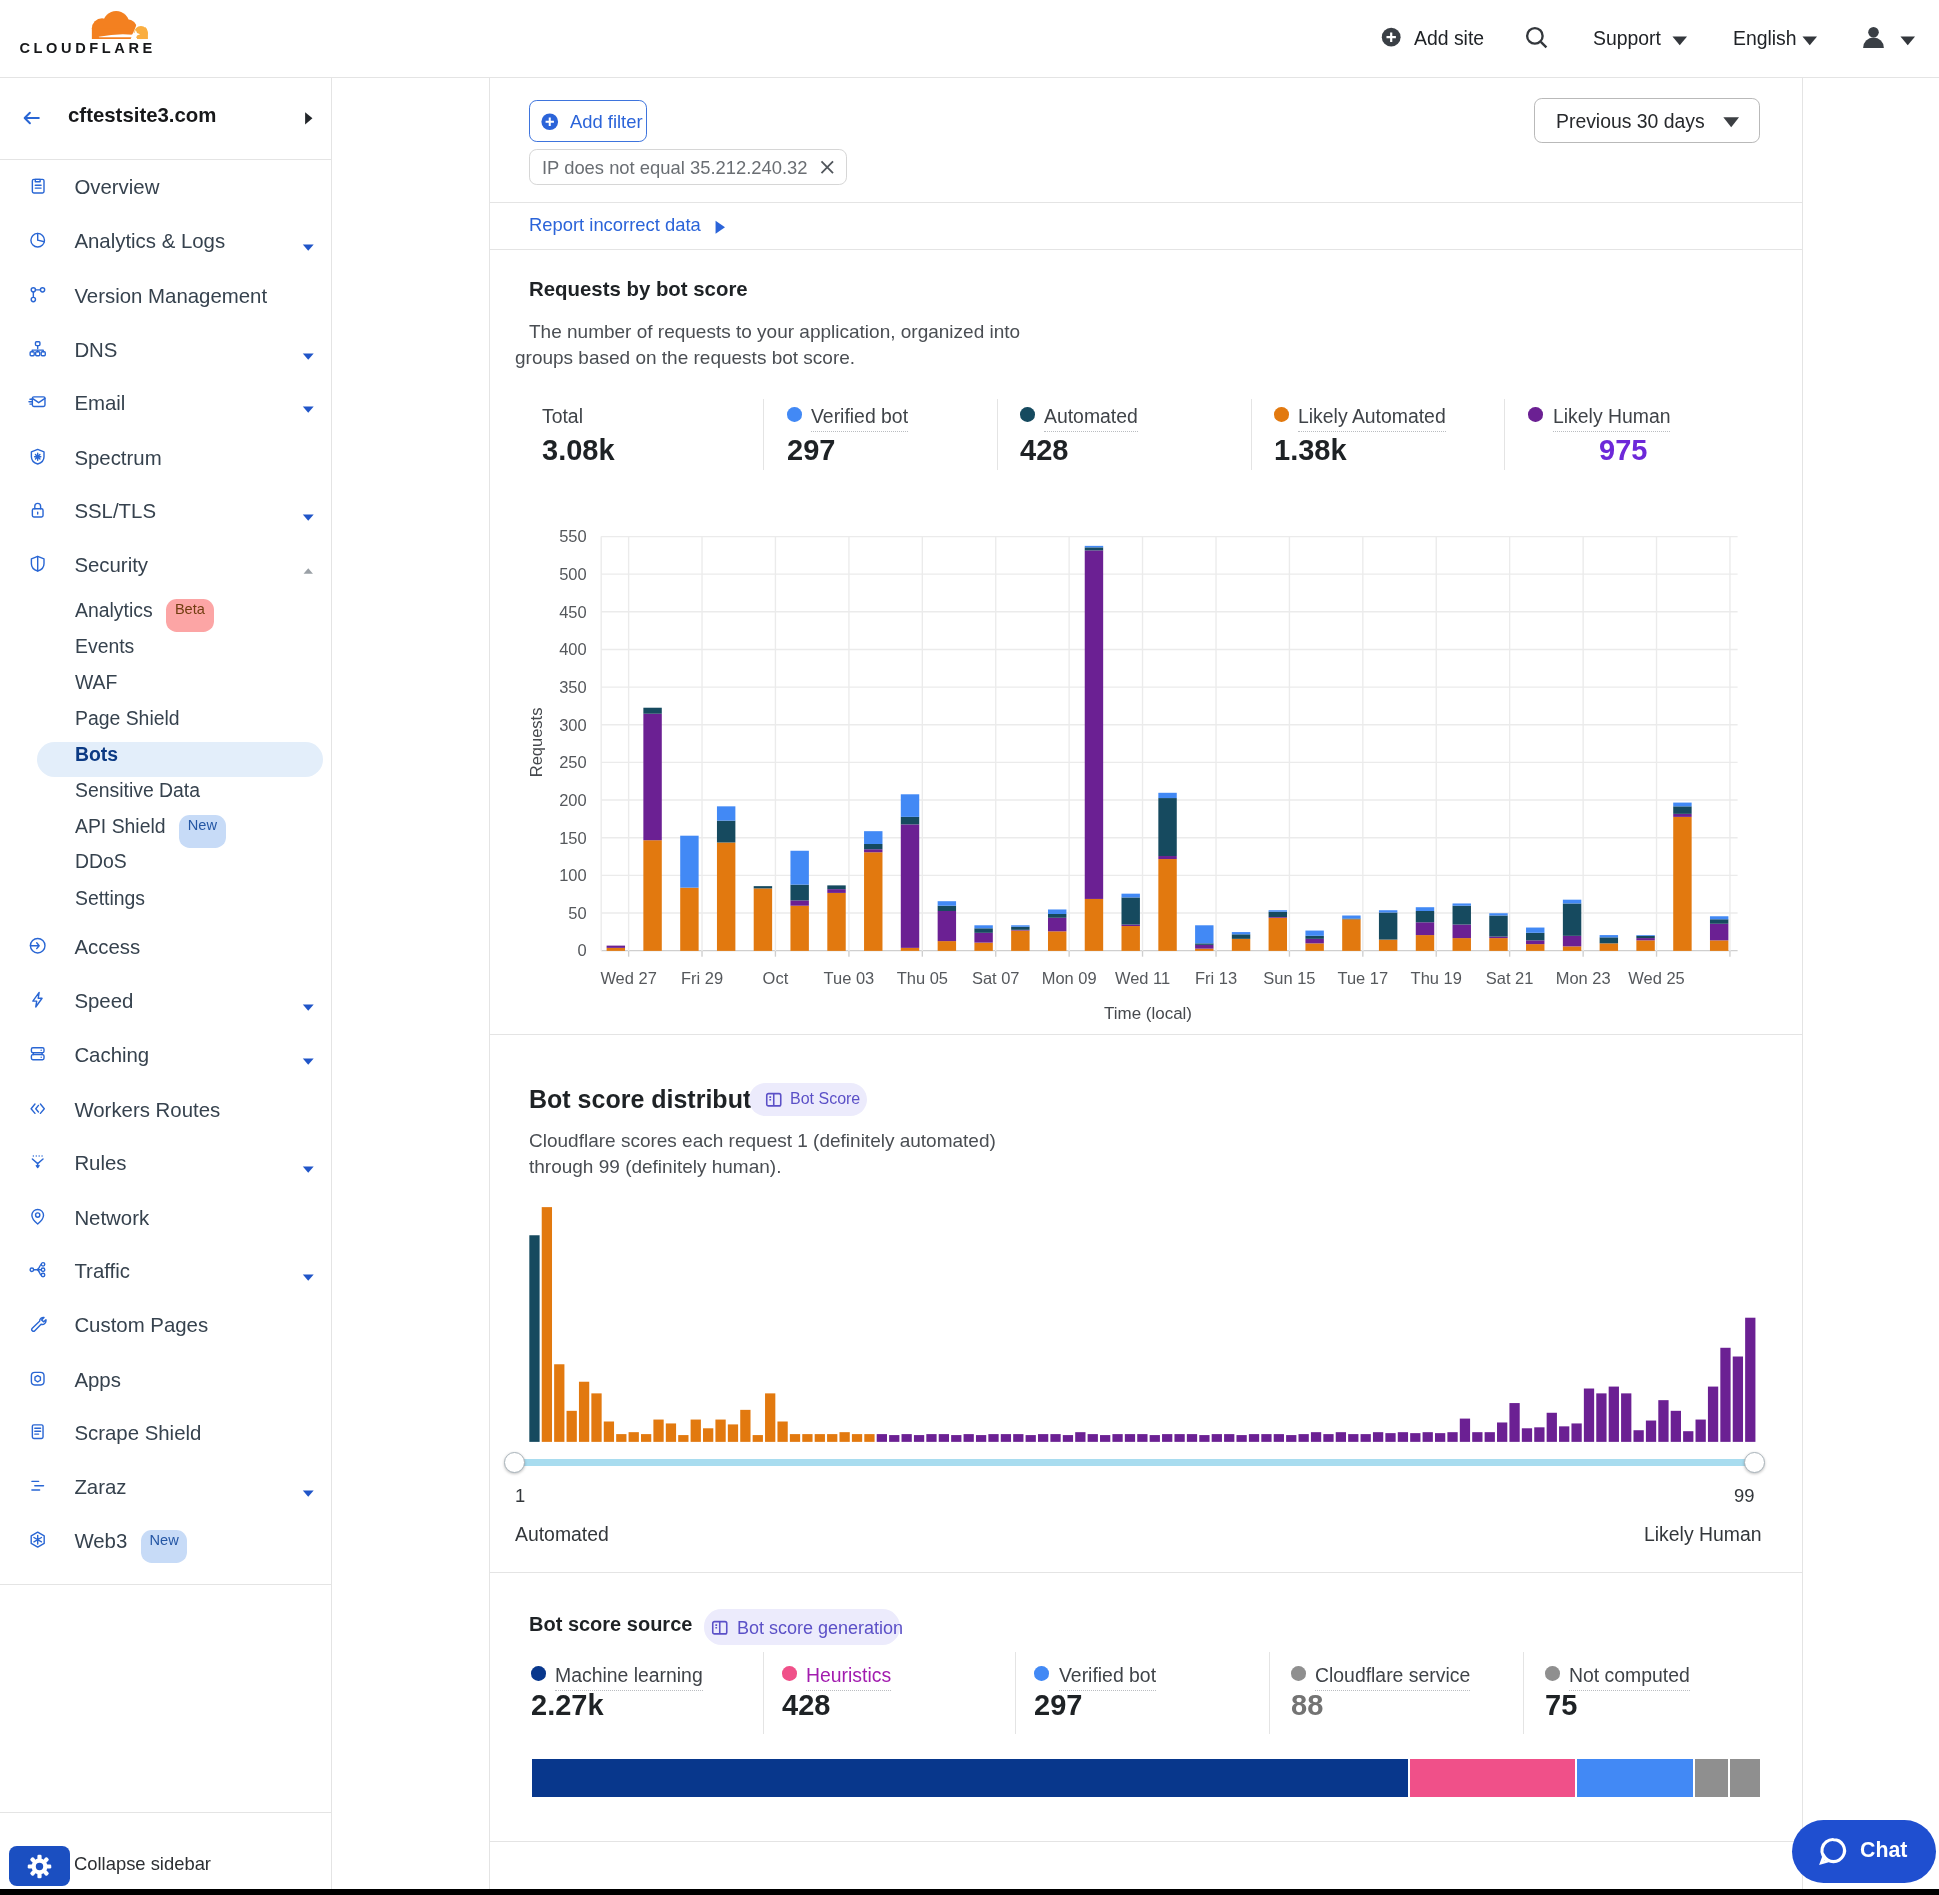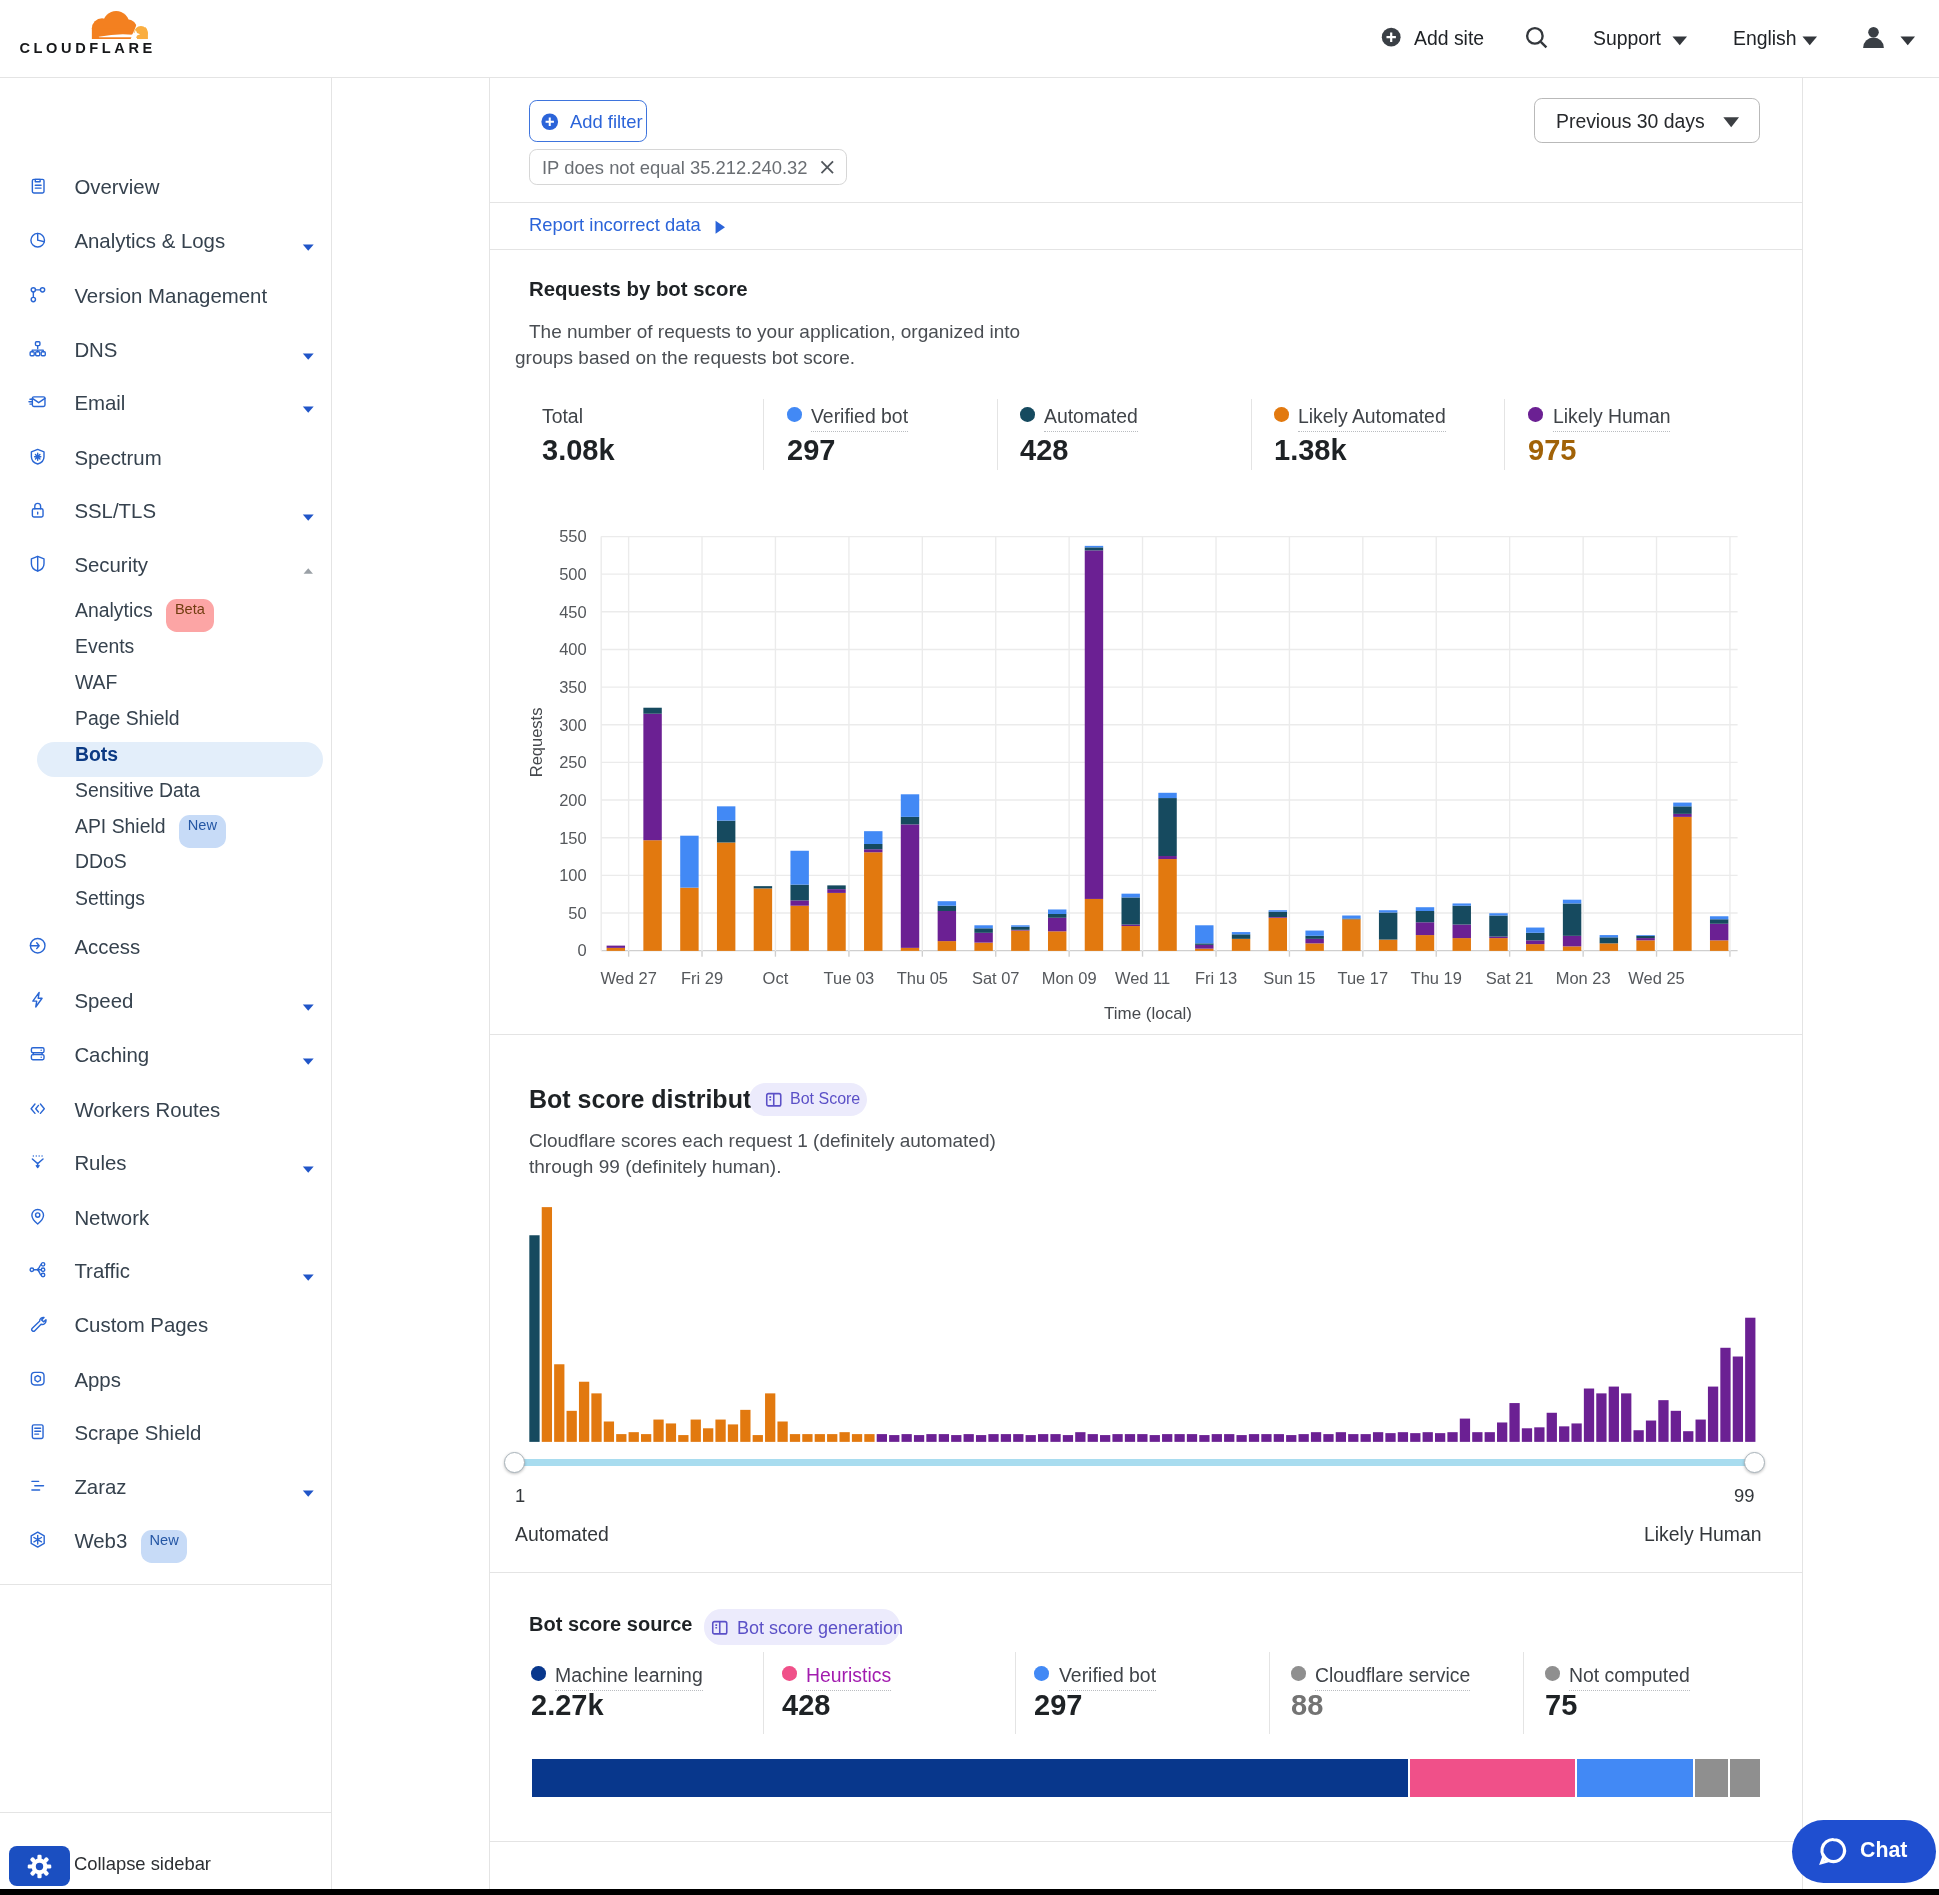--- a/index.html
+++ b/index.html
@@ -56,20 +56,29 @@
     </svg>
     <svg style="position:absolute;left:1858px;top:22px" width="31" height="31" viewBox="0 0 17 17" fill="#3a3f45">
       <circle cx="8.5" cy="5.6" r="2.9"></circle>
       <path d="M2.8 14.2a5.7 5.7 0 0 1 11.4 0z"></path>
     </svg>
     <svg style="position:absolute;left:1899px;top:34px" width="17.5" height="13.6" viewBox="0 0 12 9">
       <path d="M1 1.5h10L6 7.5z" fill="#33373c"></path>
     </svg>
   </div>
 <div class="sidebar">
+    <div class="siterow">
+      <svg width="22" height="22" viewBox="0 0 21 21" style="position:absolute;left:21.3px;top:29px">
+        <path d="M4 10.5h13M8.5 5.5l-5 5 5 5" fill="none" stroke="#2966d4" stroke-width="1.9" stroke-linecap="round" stroke-linejoin="round"></path>
+      </svg>
+      <span class="sitename">cftestsite3.com</span>
+      <svg width="11.6" height="14.6" viewBox="0 0 9 12" style="position:absolute;left:303px;top:33px">
+        <path d="M1.5 1l6 5-6 5z" fill="#22262a"></path>
+      </svg>
+    </div>
     <div class="nav" style="top:98px">
       <svg class="nicon" width="19.4" height="19.4" viewBox="0 0 20 20">
         <g fill="none" stroke="#2966d4" stroke-width="1.45" stroke-linecap="round" stroke-linejoin="round">
           <rect x="4.5" y="3.5" width="12" height="14" rx="1.5"></rect>
           <path d="M7.5 3.5h5v2.5h-5z"></path>
           <path d="M7.5 9.5h6M7.5 12.5h6"></path>
         </g>
       </svg>
       <span class="nlab">Overview</span>
     </div>
@@ -369,21 +378,21 @@
     <span style="position:absolute;left:811px;top:405px;font-size:19.4px;color:#3f4348;border-bottom:1.9px dotted #b9bcc0;padding-bottom:2.9px">Verified bot</span>
     <span style="position:absolute;left:787px;top:434px;font-size:29px;font-weight:700;color:#1e2225">297</span>
     <span style="position:absolute;left:1020px;top:407px;width:14.6px;height:14.6px;border-radius:50%;background:#164a5f"></span>
     <span style="position:absolute;left:1044px;top:405px;font-size:19.4px;color:#3f4348;border-bottom:1.9px dotted #b9bcc0;padding-bottom:2.9px">Automated</span>
     <span style="position:absolute;left:1020px;top:434px;font-size:29px;font-weight:700;color:#1e2225">428</span>
     <span style="position:absolute;left:1274px;top:407px;width:14.6px;height:14.6px;border-radius:50%;background:#e2790f"></span>
     <span style="position:absolute;left:1298px;top:405px;font-size:19.4px;color:#3f4348;border-bottom:1.9px dotted #b9bcc0;padding-bottom:2.9px">Likely Automated</span>
     <span style="position:absolute;left:1274px;top:434px;font-size:29px;font-weight:700;color:#1e2225">1.38k</span>
     <span style="position:absolute;left:1528px;top:407px;width:14.6px;height:14.6px;border-radius:50%;background:#6b2093"></span>
     <span style="position:absolute;left:1553px;top:405px;font-size:19.4px;color:#3f4348;border-bottom:1.9px dotted #b9bcc0;padding-bottom:2.9px">Likely Human</span>
-    <span style="position:absolute;left:1528px;top:434px;font-size:29px;font-weight:700;color:#a16207">975</span>
+    <span style="position:absolute;left:1599px;top:434px;font-size:29px;font-weight:700;color:#6d28d9">975</span>
     <svg style="position:absolute;left:524px;top:500px" width="1252" height="543" viewBox="0 0 1290 560" font-family="Liberation Sans, sans-serif">
       <line x1="79" y1="37.7" x2="1251" y2="37.7" stroke="#ebebeb" stroke-width="1.4"></line>
       <text x="64" y="43.7" text-anchor="end" font-size="17" fill="#55585c">550</text>
       <line x1="79" y1="76.5" x2="1251" y2="76.5" stroke="#ebebeb" stroke-width="1.4"></line>
       <text x="64" y="82.5" text-anchor="end" font-size="17" fill="#55585c">500</text>
       <line x1="79" y1="115.3" x2="1251" y2="115.3" stroke="#ebebeb" stroke-width="1.4"></line>
       <text x="64" y="121.3" text-anchor="end" font-size="17" fill="#55585c">450</text>
       <line x1="79" y1="154.2" x2="1251" y2="154.2" stroke="#ebebeb" stroke-width="1.4"></line>
       <text x="64" y="160.2" text-anchor="end" font-size="17" fill="#55585c">400</text>
       <line x1="79" y1="193.0" x2="1251" y2="193.0" stroke="#ebebeb" stroke-width="1.4"></line>

